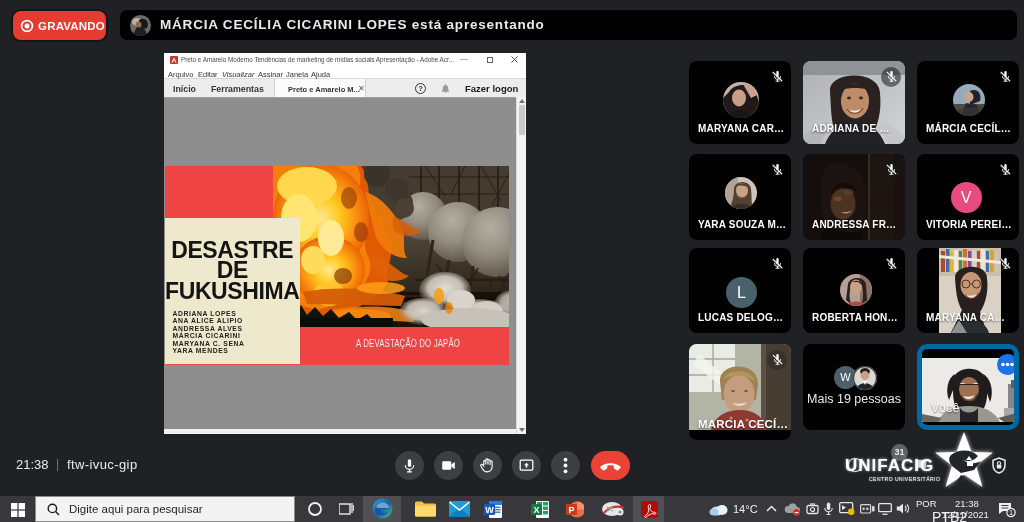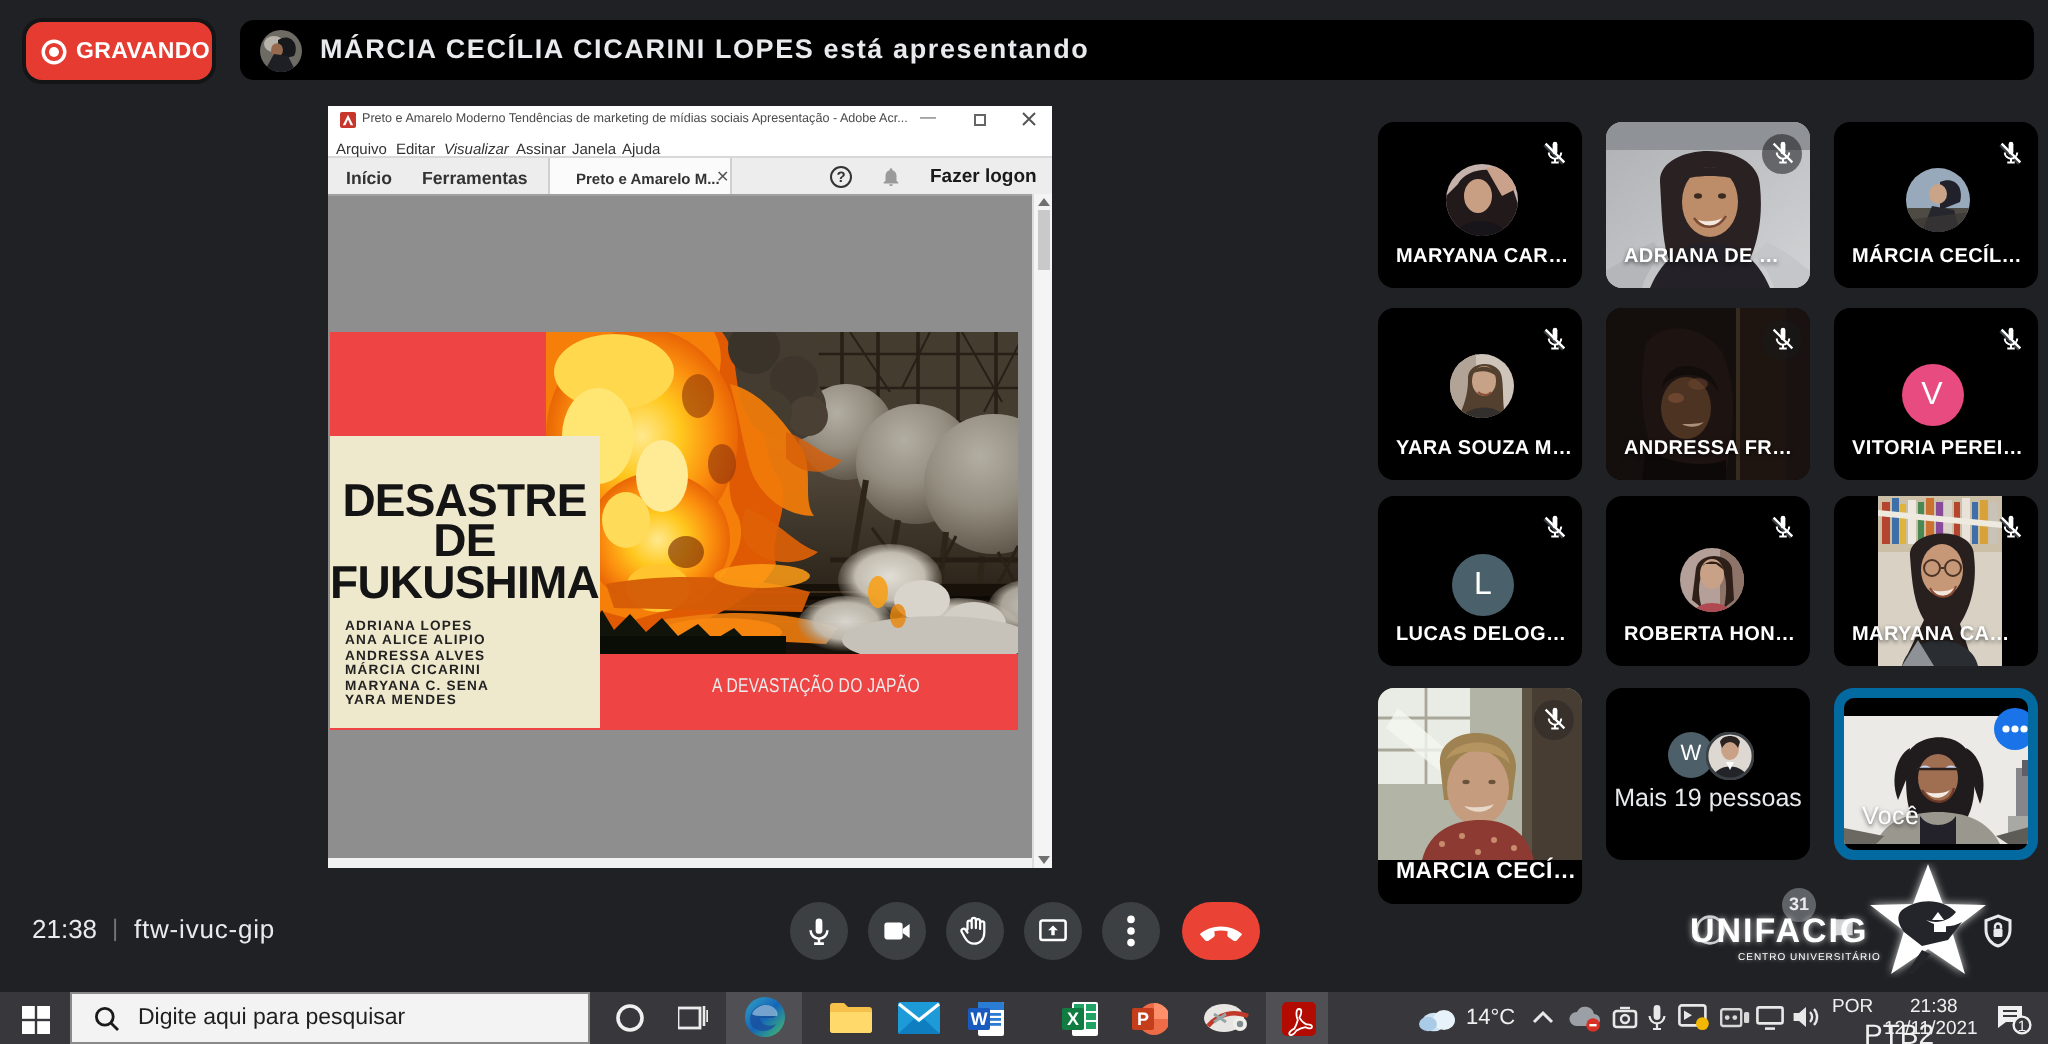--- a/index.html
+++ b/index.html
@@ -406,21 +406,21 @@
     <svg class="mic" viewBox="0 0 24 24">
         <path d="M3.5 5.5 L18.5 20.5" stroke="#3b4045" stroke-width="2.4"></path>
         <rect x="10.1" y="3" width="3.8" height="10" rx="1.9" fill="#fff"></rect>
         <path d="M7 11.5 a5 5 0 0 0 10 0" stroke="#fff" stroke-width="1.6" fill="none"></path>
         <path d="M12 16.5 V19.5 M9 19.5 H15" stroke="#fff" stroke-width="1.6"></path>
         <path d="M4.5 4.5 L19.5 19.5" stroke="#fff" stroke-width="1.8"></path>
       </svg>
     <div class="tname">MARYANA CA…</div>
   </div>
 
-  <div class="tile" style="left:689px;top:344px;height:108px;text-decoration:underline;">
+  <div class="tile" style="left:689px;top:344px;height:96px;text-decoration:underline;">
     <svg width="102" height="86" viewBox="0 0 102 86">
         <rect width="102" height="86" fill="#b2b5a6"></rect>
         <rect width="46" height="48" fill="#e9ece4"></rect>
         <path d="M0 15 H46 M0 31 H46 M24 0 V48" stroke="#aaa79a" stroke-width="1.4"></path>
         <rect x="76" width="26" height="86" fill="#473d33"></rect>
         <rect x="72" width="5" height="86" fill="#5c5244"></rect>
         <path d="M10 10 L40 36 L34 44 L4 20 Z" fill="#f4f6f0" opacity=".8"></path>
         <path d="M31 38 C29 18 69 16 69 40 L67 56 L33 56 Z" fill="#9f8252"></path>
         <ellipse cx="50" cy="50" rx="15.5" ry="19" fill="#c59c7e"></ellipse>
         <path d="M34 36 C38 24 64 24 66 38 C60 30 40 30 34 36 Z" fill="#b5955f"></path>

